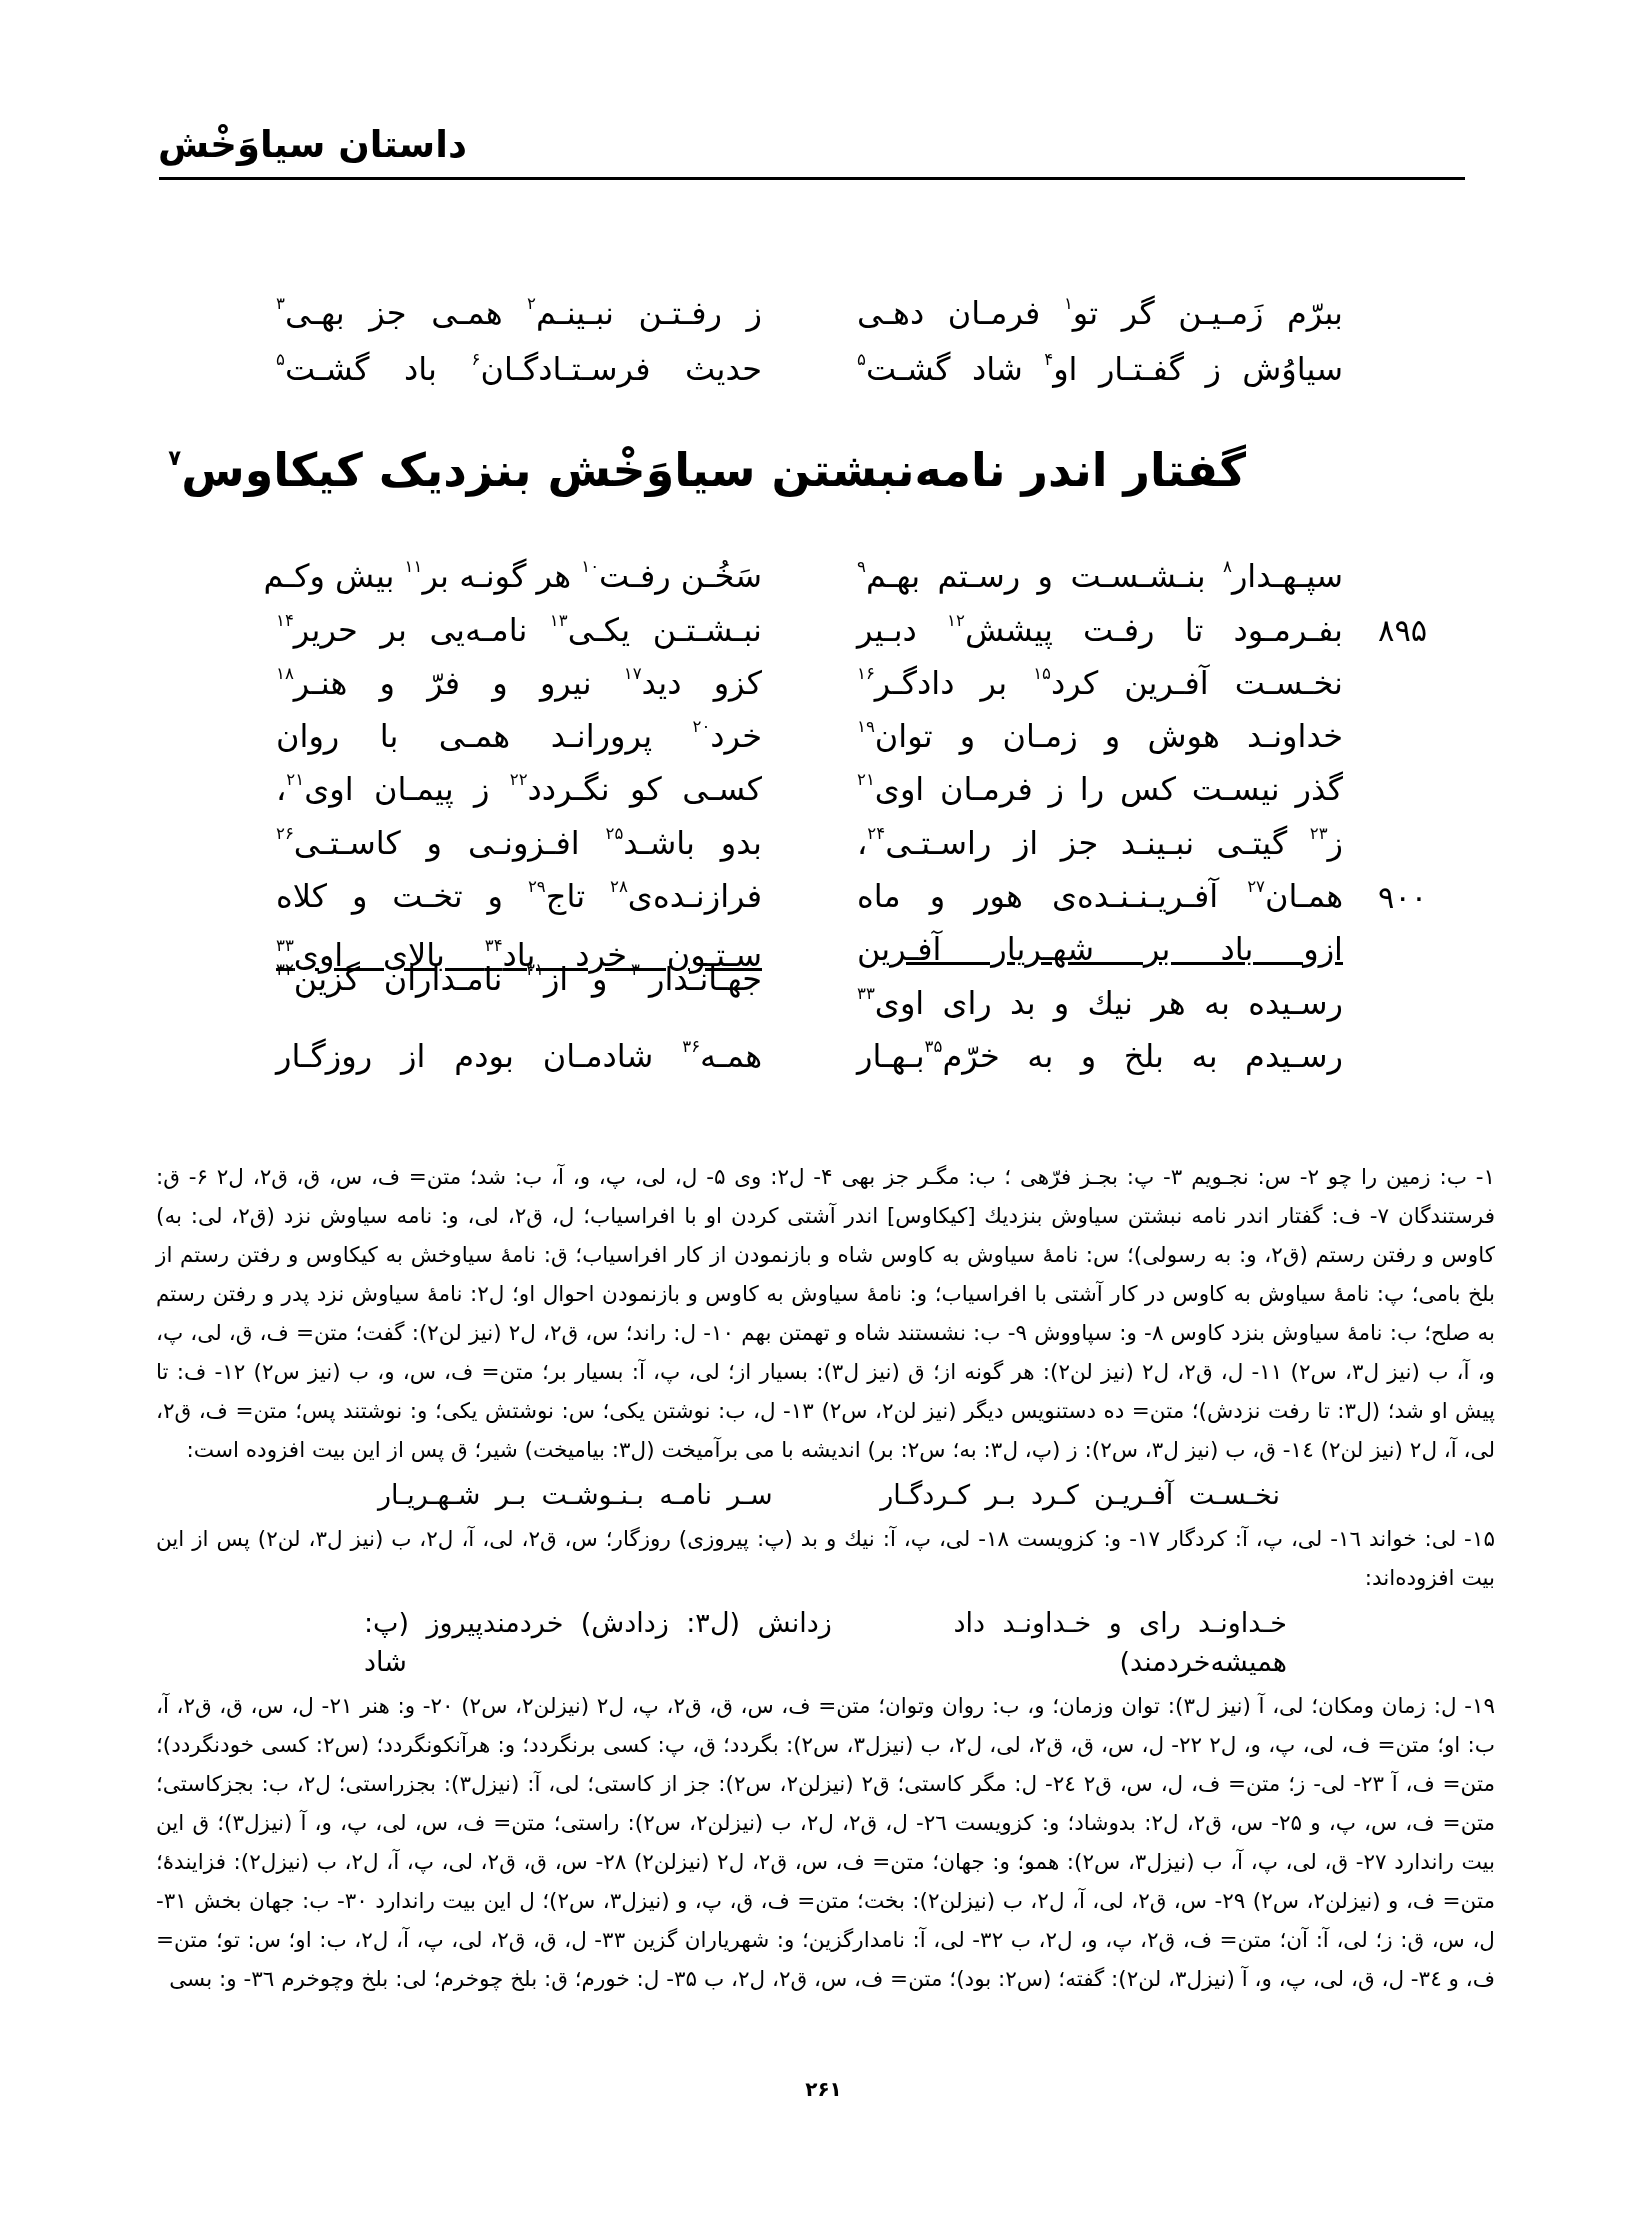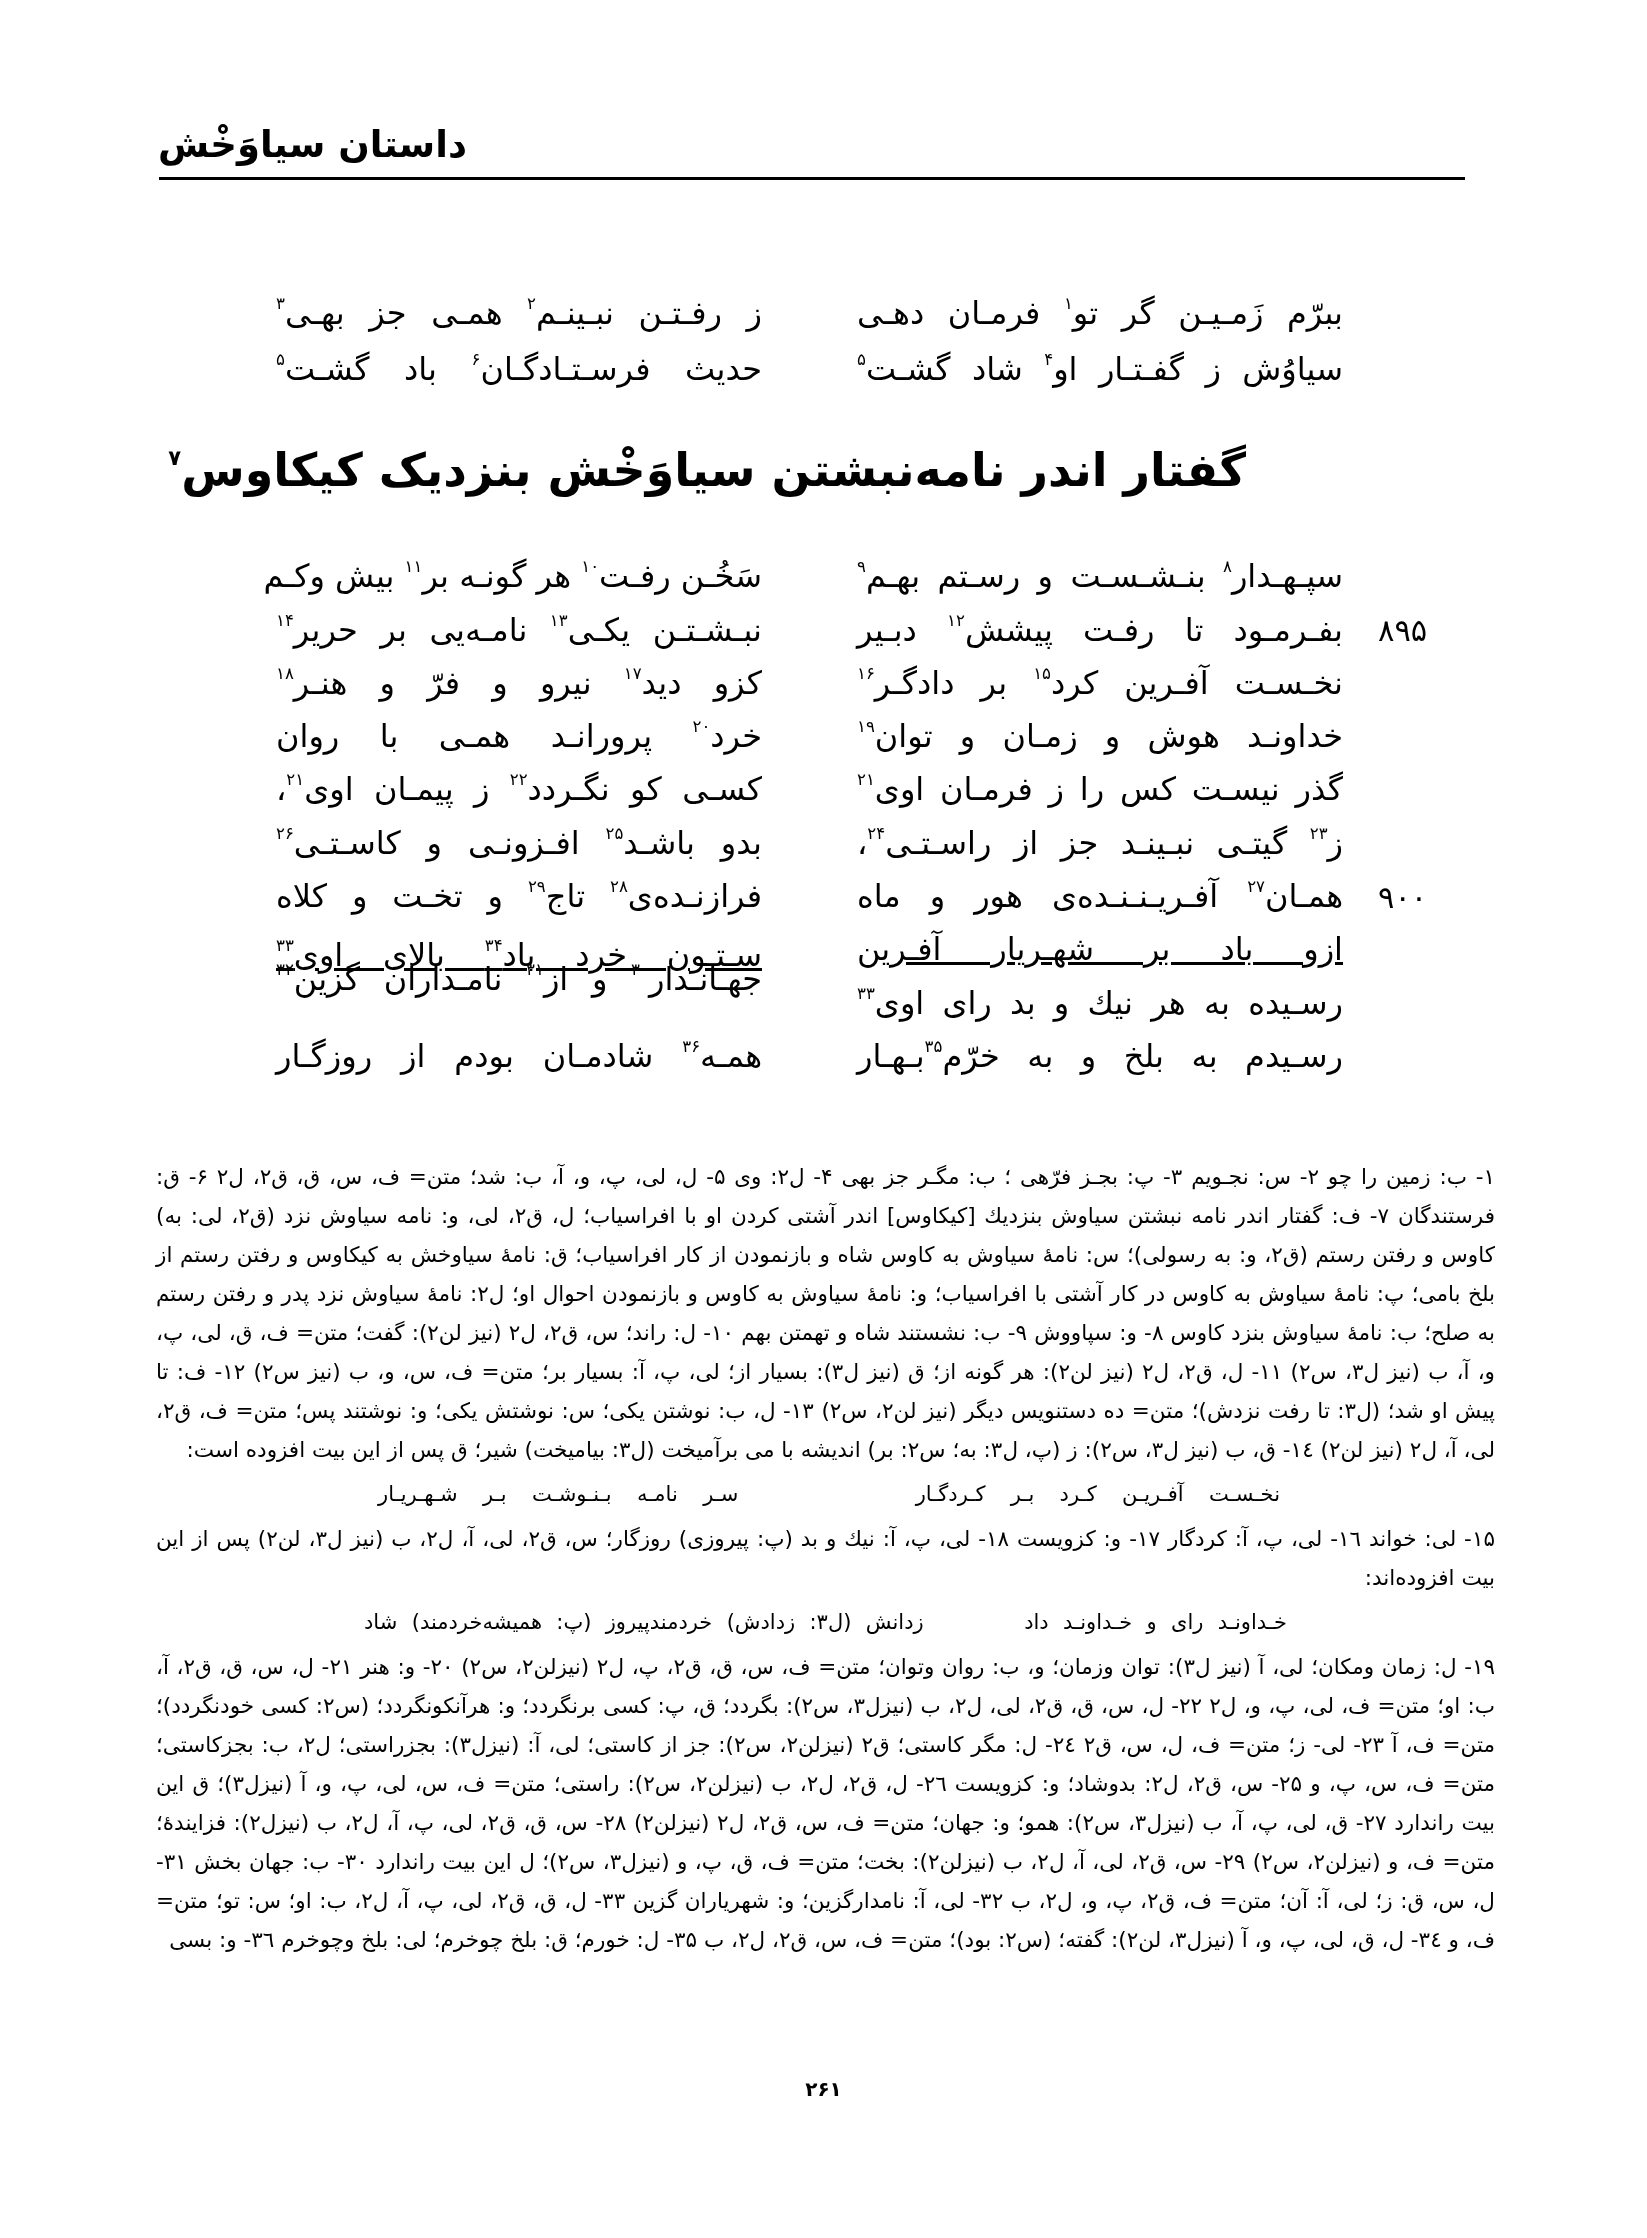--- a/index.html
+++ b/index.html
@@ -14,21 +14,21 @@
   .hemi.right { left: 857px; width: 486px; }
   .hemi.left  { left: 276px;  width: 486px; }
   sup.fn { font-size: 16.6px; vertical-align: 15.2px; line-height: 0; }
 
   #section-title { left: 360px; top: 443px; width: 886px; text-align: center; font-size: 46px; font-weight: bold; white-space: nowrap; }
 
   .verse-no { left: 1378px; width: 83px; text-align: left; font-size: 30.5px; direction: rtl; }
 
   #footnotes { left: 156px; top: 1157px; width: 1339px; font-size: 21.5px; line-height: 39px; text-align: justify; }
   #footnotes p { margin: 0; }
-  .fn-verse { text-align: justify; text-align-last: justify; padding: 0 215px 0 222px; margin: 5.5px 0 !important; font-size: 21px; letter-spacing: 1.4px; }
+  .fn-verse { text-align: justify; text-align-last: justify; padding: 0 215px 0 222px; margin: 5.5px 0 !important; font-size: 27px; letter-spacing: 1.4px; }
   .fn-verse2 { padding: 0 208px 0 208px; }
 
   #page-number { left: 782px; top: 2077px; width: 83px; text-align: center; font-size: 20px; font-weight: bold; }
 </style>
 </head>
 <body>
 
 <div id="header-title" class="abs rtl">داستان سیاوَخْش</div>
 <div id="header-rule" class="abs"></div>
 

